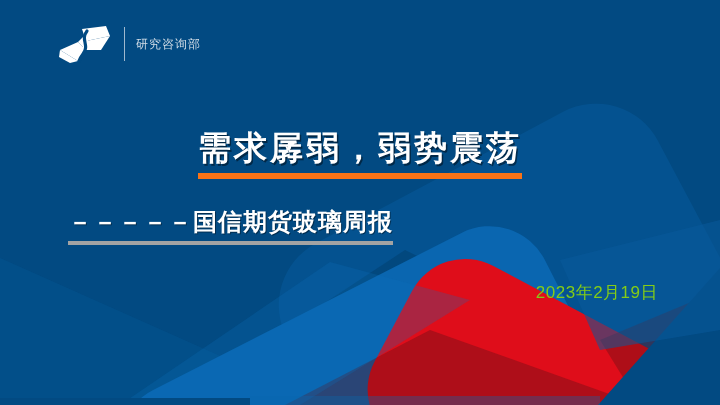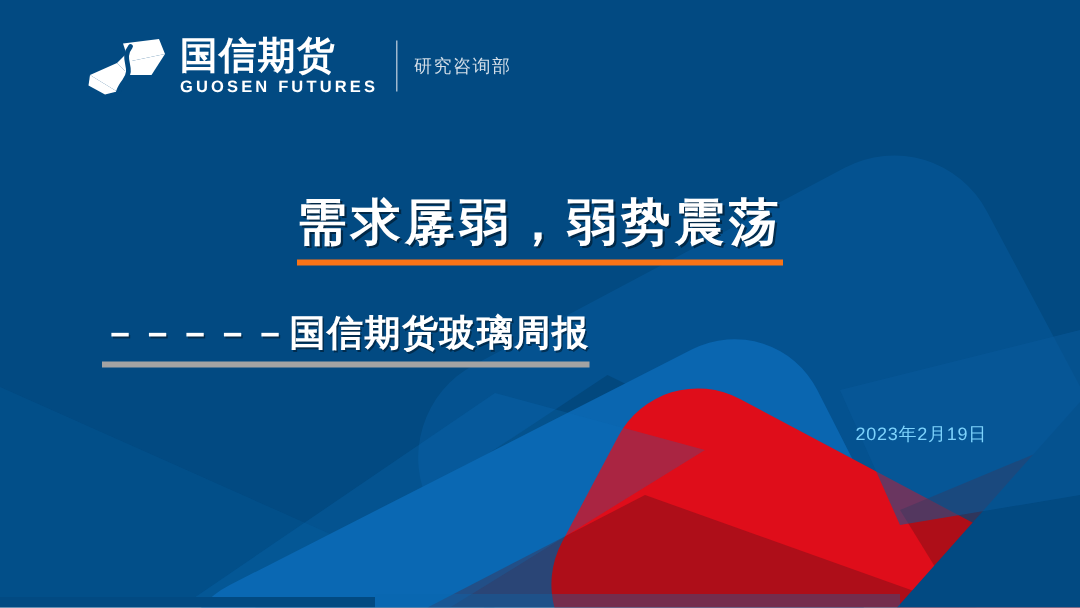--- a/index.html
+++ b/index.html
@@ -80,21 +80,21 @@
     top: 126px;
     text-align: center;
     color: #ffffff;
     font-size: 33px;
     font-weight: bold;
     letter-spacing: 3px;
     text-shadow: 1.5px 1.5px 0px rgba(0,0,0,0.45);
   }
   .main-title .ul {
     display: inline-block;
-    border-bottom: 4px solid #f97316;
+    border-bottom: 6px solid #f97316;
     padding-bottom: 2px;
   }
 
   .sub-title {
     position: absolute;
     left: 68px;
     top: 206px;
     color: #ffffff;
     font-size: 24px;
     font-weight: bold;
@@ -104,22 +104,22 @@
   .sub-title .ul {
     display: inline-block;
     border-bottom: 4px solid #a3a3a3;
     padding-bottom: 3px;
   }
 
   .date-line {
     position: absolute;
     right: 62px;
     top: 281px;
-    color: #7dd3fc;
-    font-size: 12px;
+    color: #84cc16;
+    font-size: 17px;
     letter-spacing: 0.5px;
     white-space: nowrap;
   }
 </style>
 </head>
 <body>
 
 <div id="slide">
 
   <div class="bg-layer">
@@ -166,24 +166,20 @@
         <path d="M26 9 L50 6 L54 16 L30 21 Z" fill="#ffffff"></path>
         <path d="M30 21 L54 16 L45 30 L26 30 Z" fill="#ffffff"></path>
 
         <path d="M4 30 L22 22 L30 30 L22 41 Z" fill="#ffffff"></path>
         <path d="M22 22 L30 14 L34 26 L30 30 Z" fill="#ffffff"></path>
         <path d="M4 30 L22 41 L14 43 L3 37 Z" fill="#ffffff"></path>
 
         <path d="M31 11 C 24 20, 34 25, 27 34 C 24 38, 23 41, 23 41" fill="none" stroke="#024A82" stroke-width="3.2" stroke-linecap="round"></path>
       </svg>
     </span>
-    <span class="logo-text-wrap">
-      <span class="logo-cn">国信期货</span>
-      <span class="logo-en">GUOSEN FUTURES</span>
-    </span>
     <span class="logo-divider"></span>
     <span class="logo-dept">研究咨询部</span>
   </div>
 
   <div class="main-title">
     <span class="ul">需求孱弱，弱势震荡</span>
   </div>
 
   <div class="sub-title">
     <span class="ul">－－－－－国信期货玻璃周报</span>

